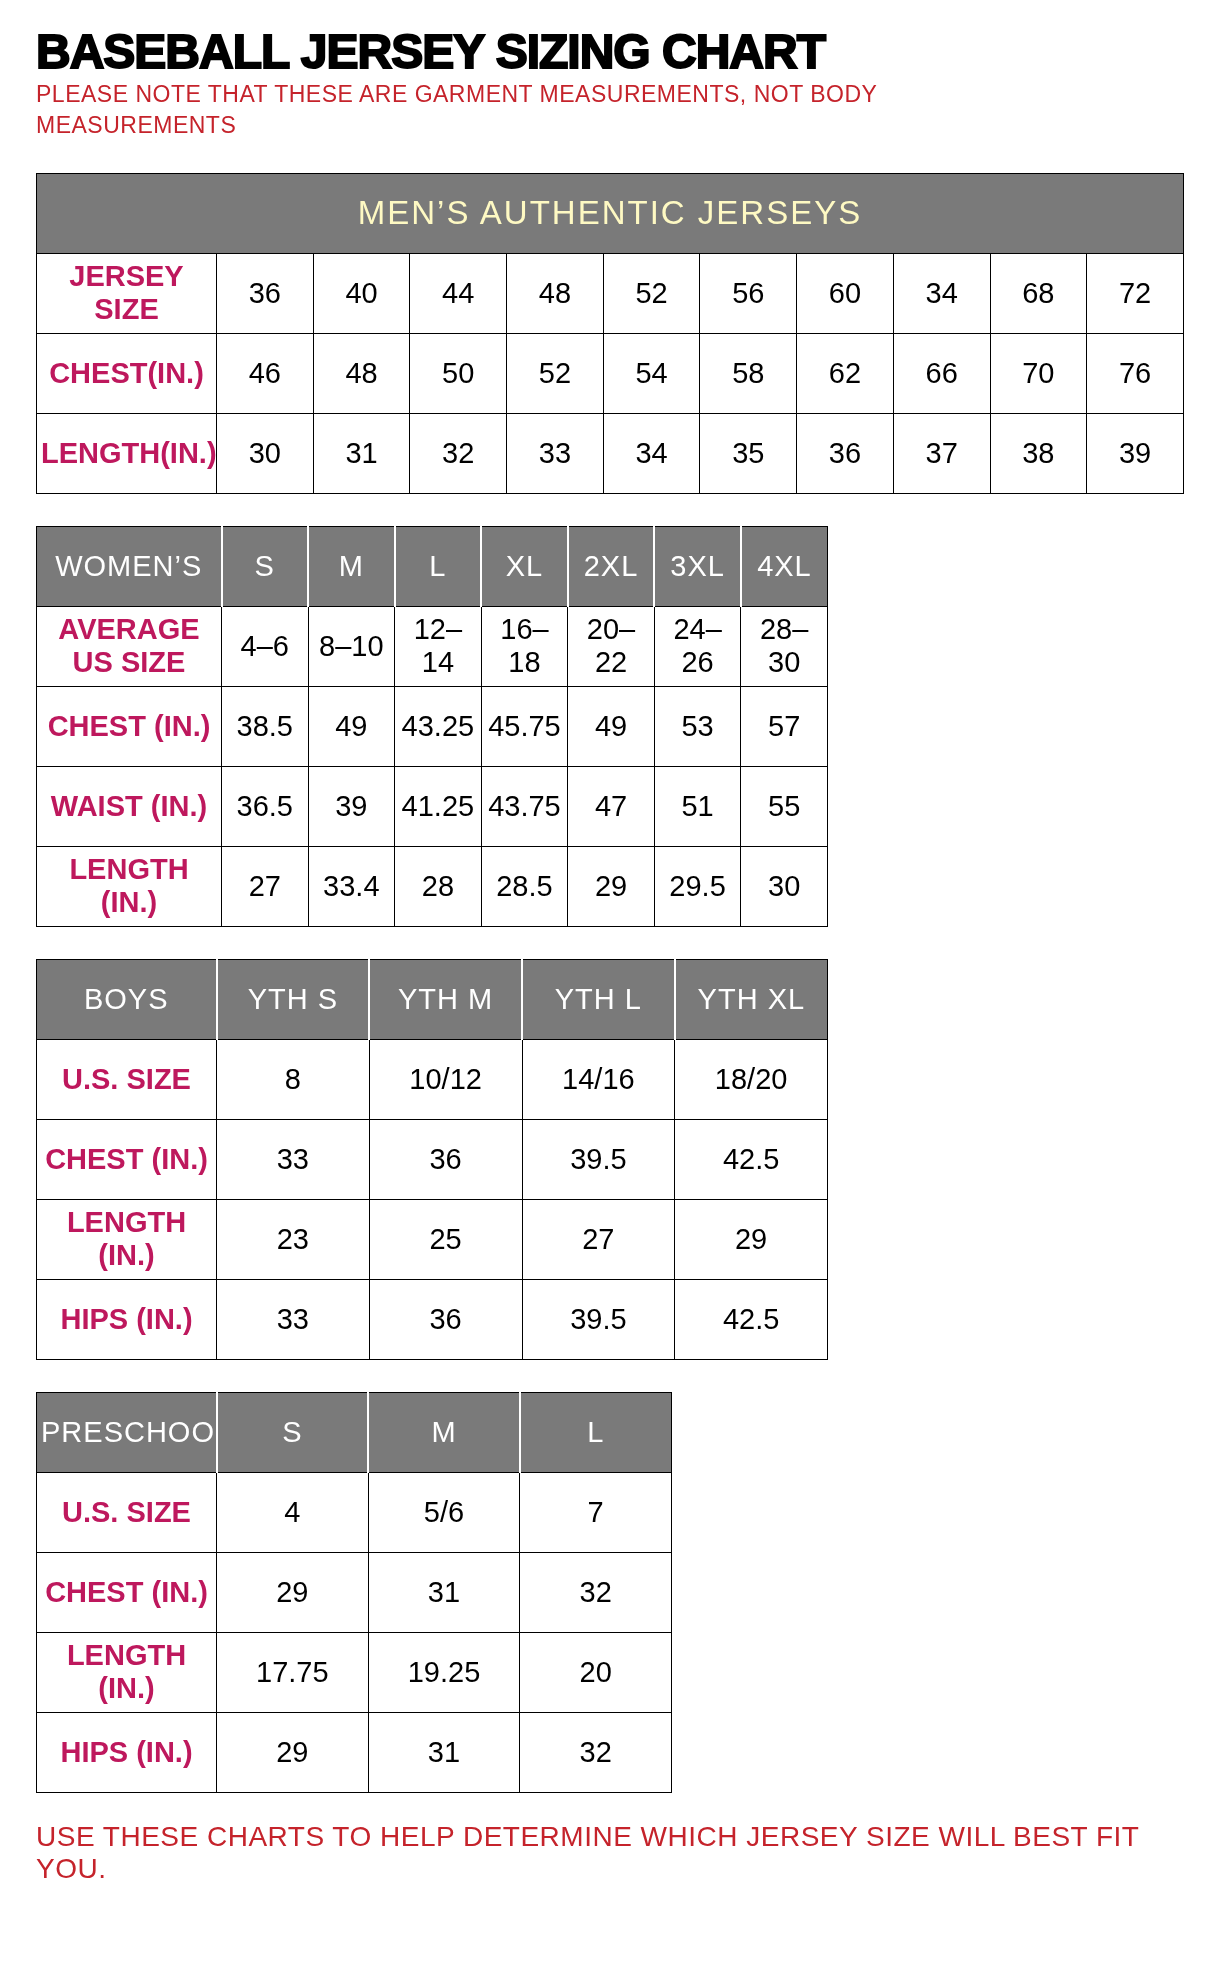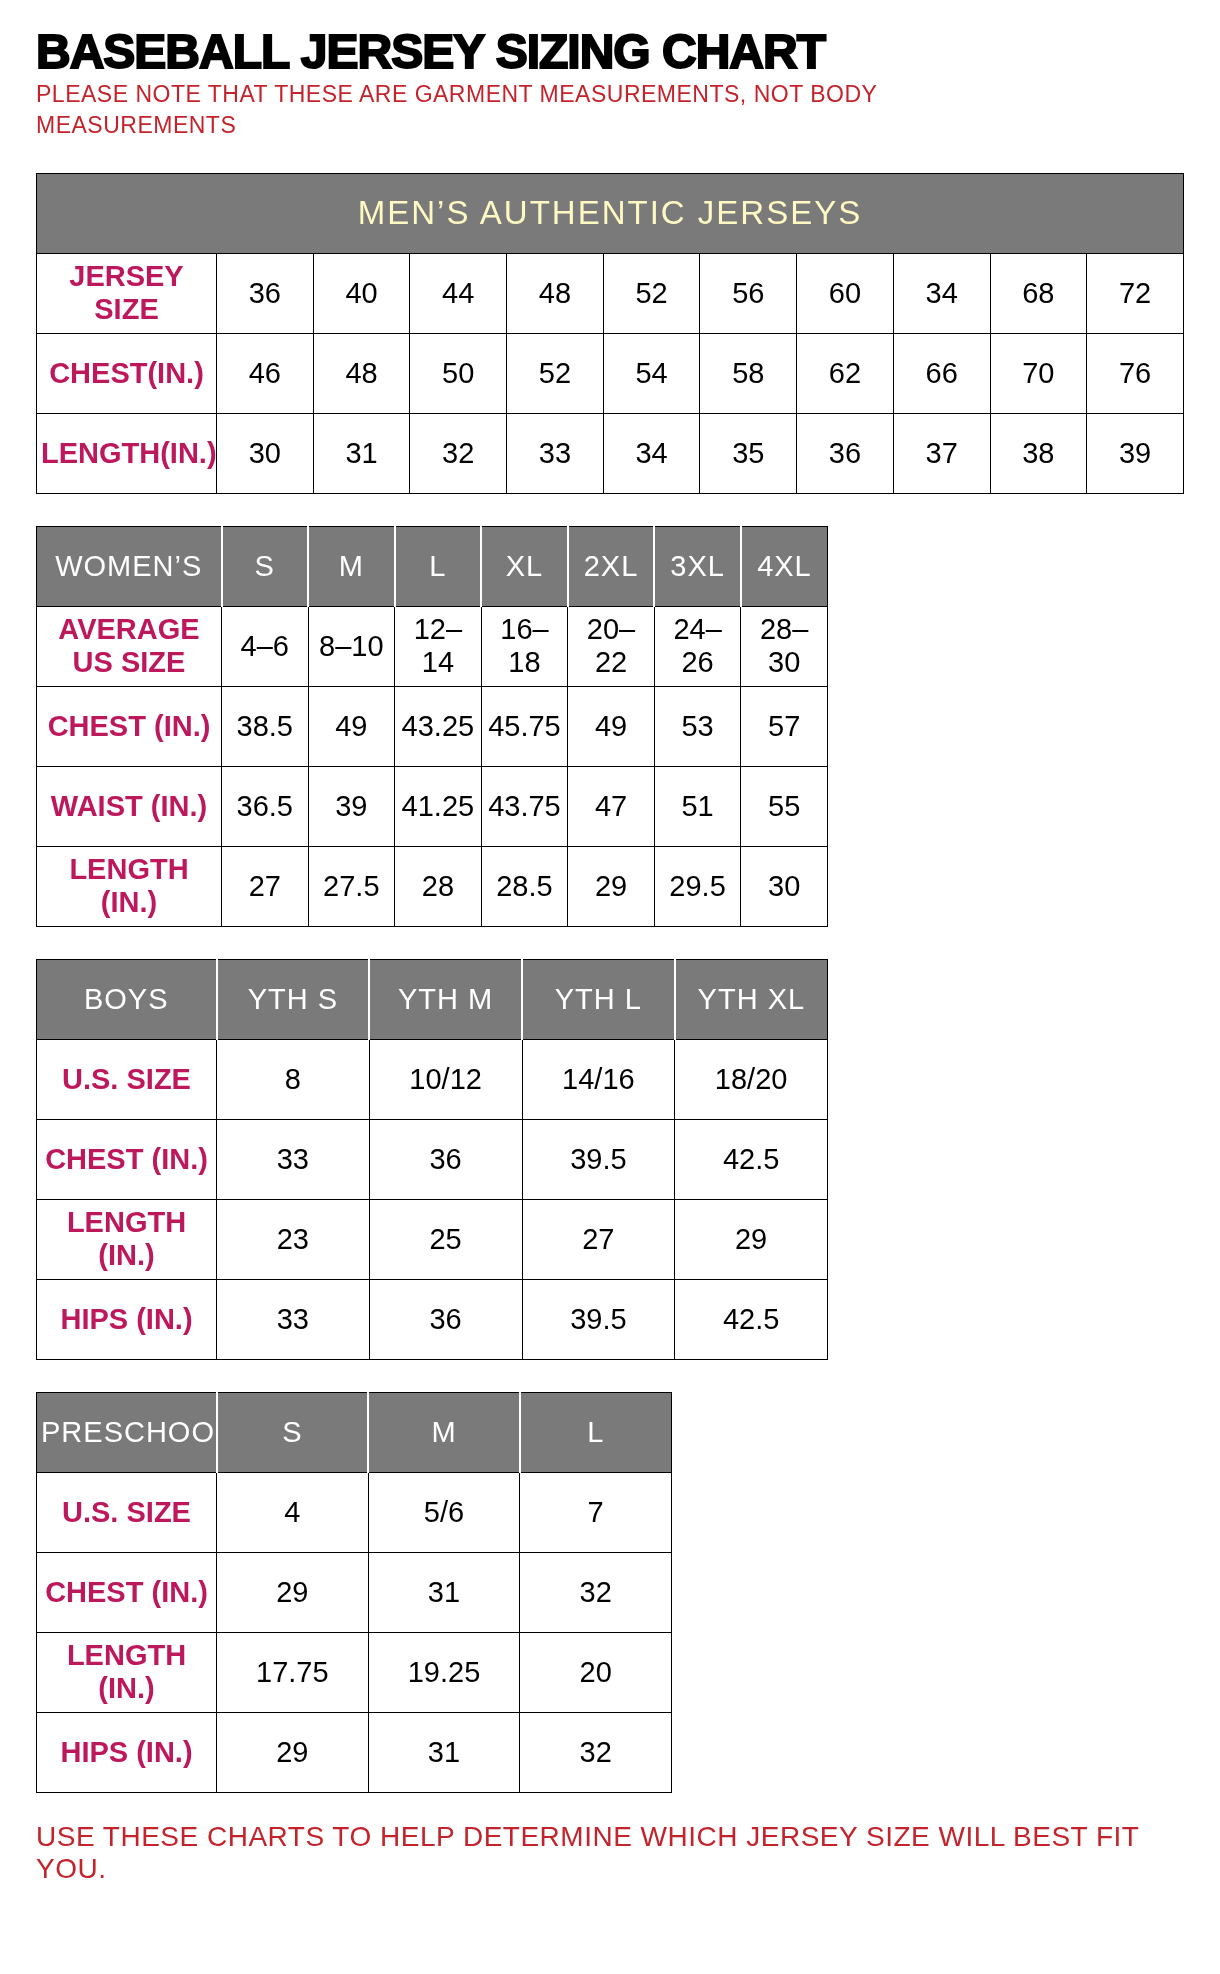--- a/index.html
+++ b/index.html
@@ -191,21 +191,21 @@
           <td class="val">39</td>
           <td class="val">41.25</td>
           <td class="val">43.75</td>
           <td class="val">47</td>
           <td class="val">51</td>
           <td class="val">55</td>
         </tr>
         <tr>
           <td class="rlabel">LENGTH (IN.)</td>
           <td class="val">27</td>
-          <td class="val">27.5</td>
+          <td class="val">33.4</td>
           <td class="val">28</td>
           <td class="val">28.5</td>
           <td class="val">29</td>
           <td class="val">29.5</td>
           <td class="val">30</td>
         </tr>
       </tbody>
     </table>
 
   <table class="tbl t-boys">

